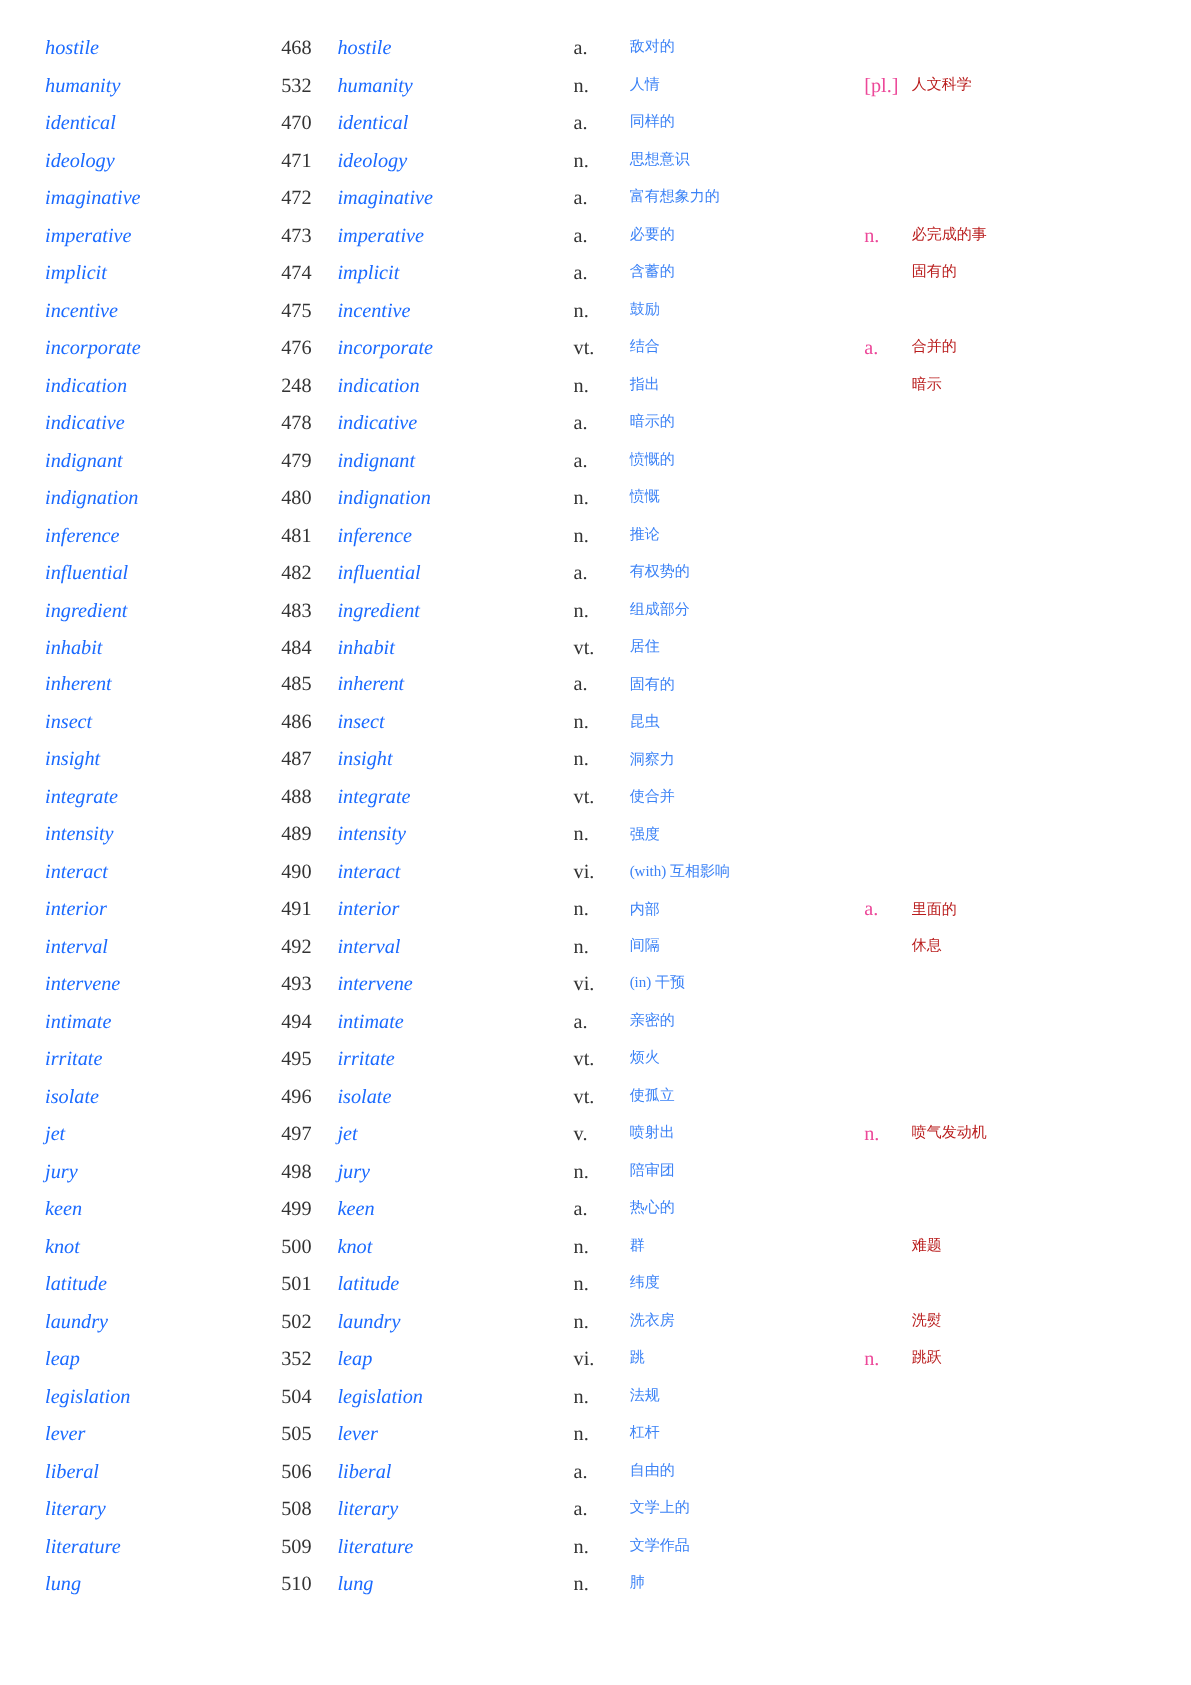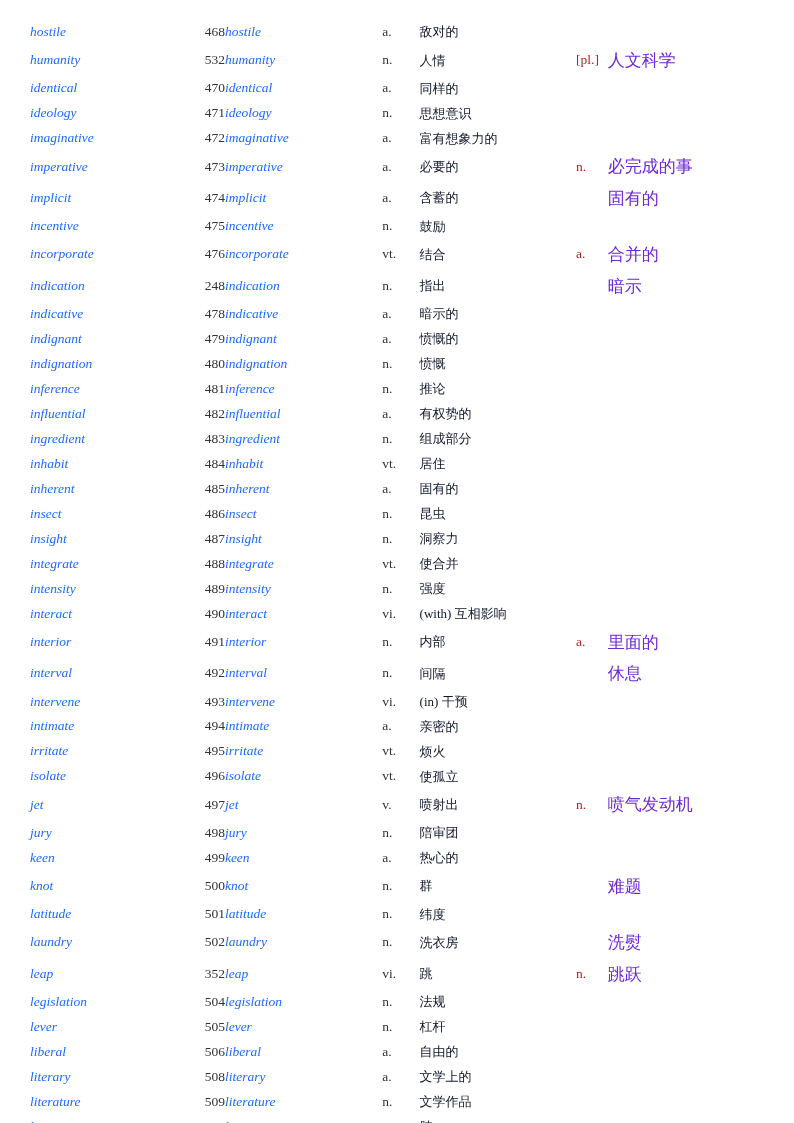--- a/index.html
+++ b/index.html
@@ -21,48 +21,48 @@
     }
     .col-word1 {
       color: #1a6aff;
       font-style: italic;
       width: 160px;
       font-size: 13.5px;
     }
     .col-num {
       color: #333;
       width: 38px;
-      text-align: right;
+      text-align: left;
       font-size: 13.5px;
     }
     .col-word2 {
       color: #1a6aff;
       font-style: italic;
       width: 160px;
       font-size: 13.5px;
     }
     .col-pos {
       color: #333;
       width: 38px;
       font-size: 13.5px;
     }
     .col-def1 {
-      color: #0f172a;
+      color: #3b82f6;
       width: 160px;
-      font-size: 13px;
+      font-size: 10px;
     }
     .col-pos2 {
-      color: #b91c1c;
+      color: #ec4899;
       width: 32px;
       font-size: 13.5px;
     }
     .col-def2 {
-      color: #6d28d9;
+      color: #b91c1c;
       width: 160px;
-      font-size: 17px;
+      font-size: 10px;
     }
   </style>
 </head>
 <body>
 
 <table class="vocab-table">
   <tbody id="vocab-body">
   <tr>
     <td class="col-word1">hostile</td>
     <td class="col-num">468</td>

